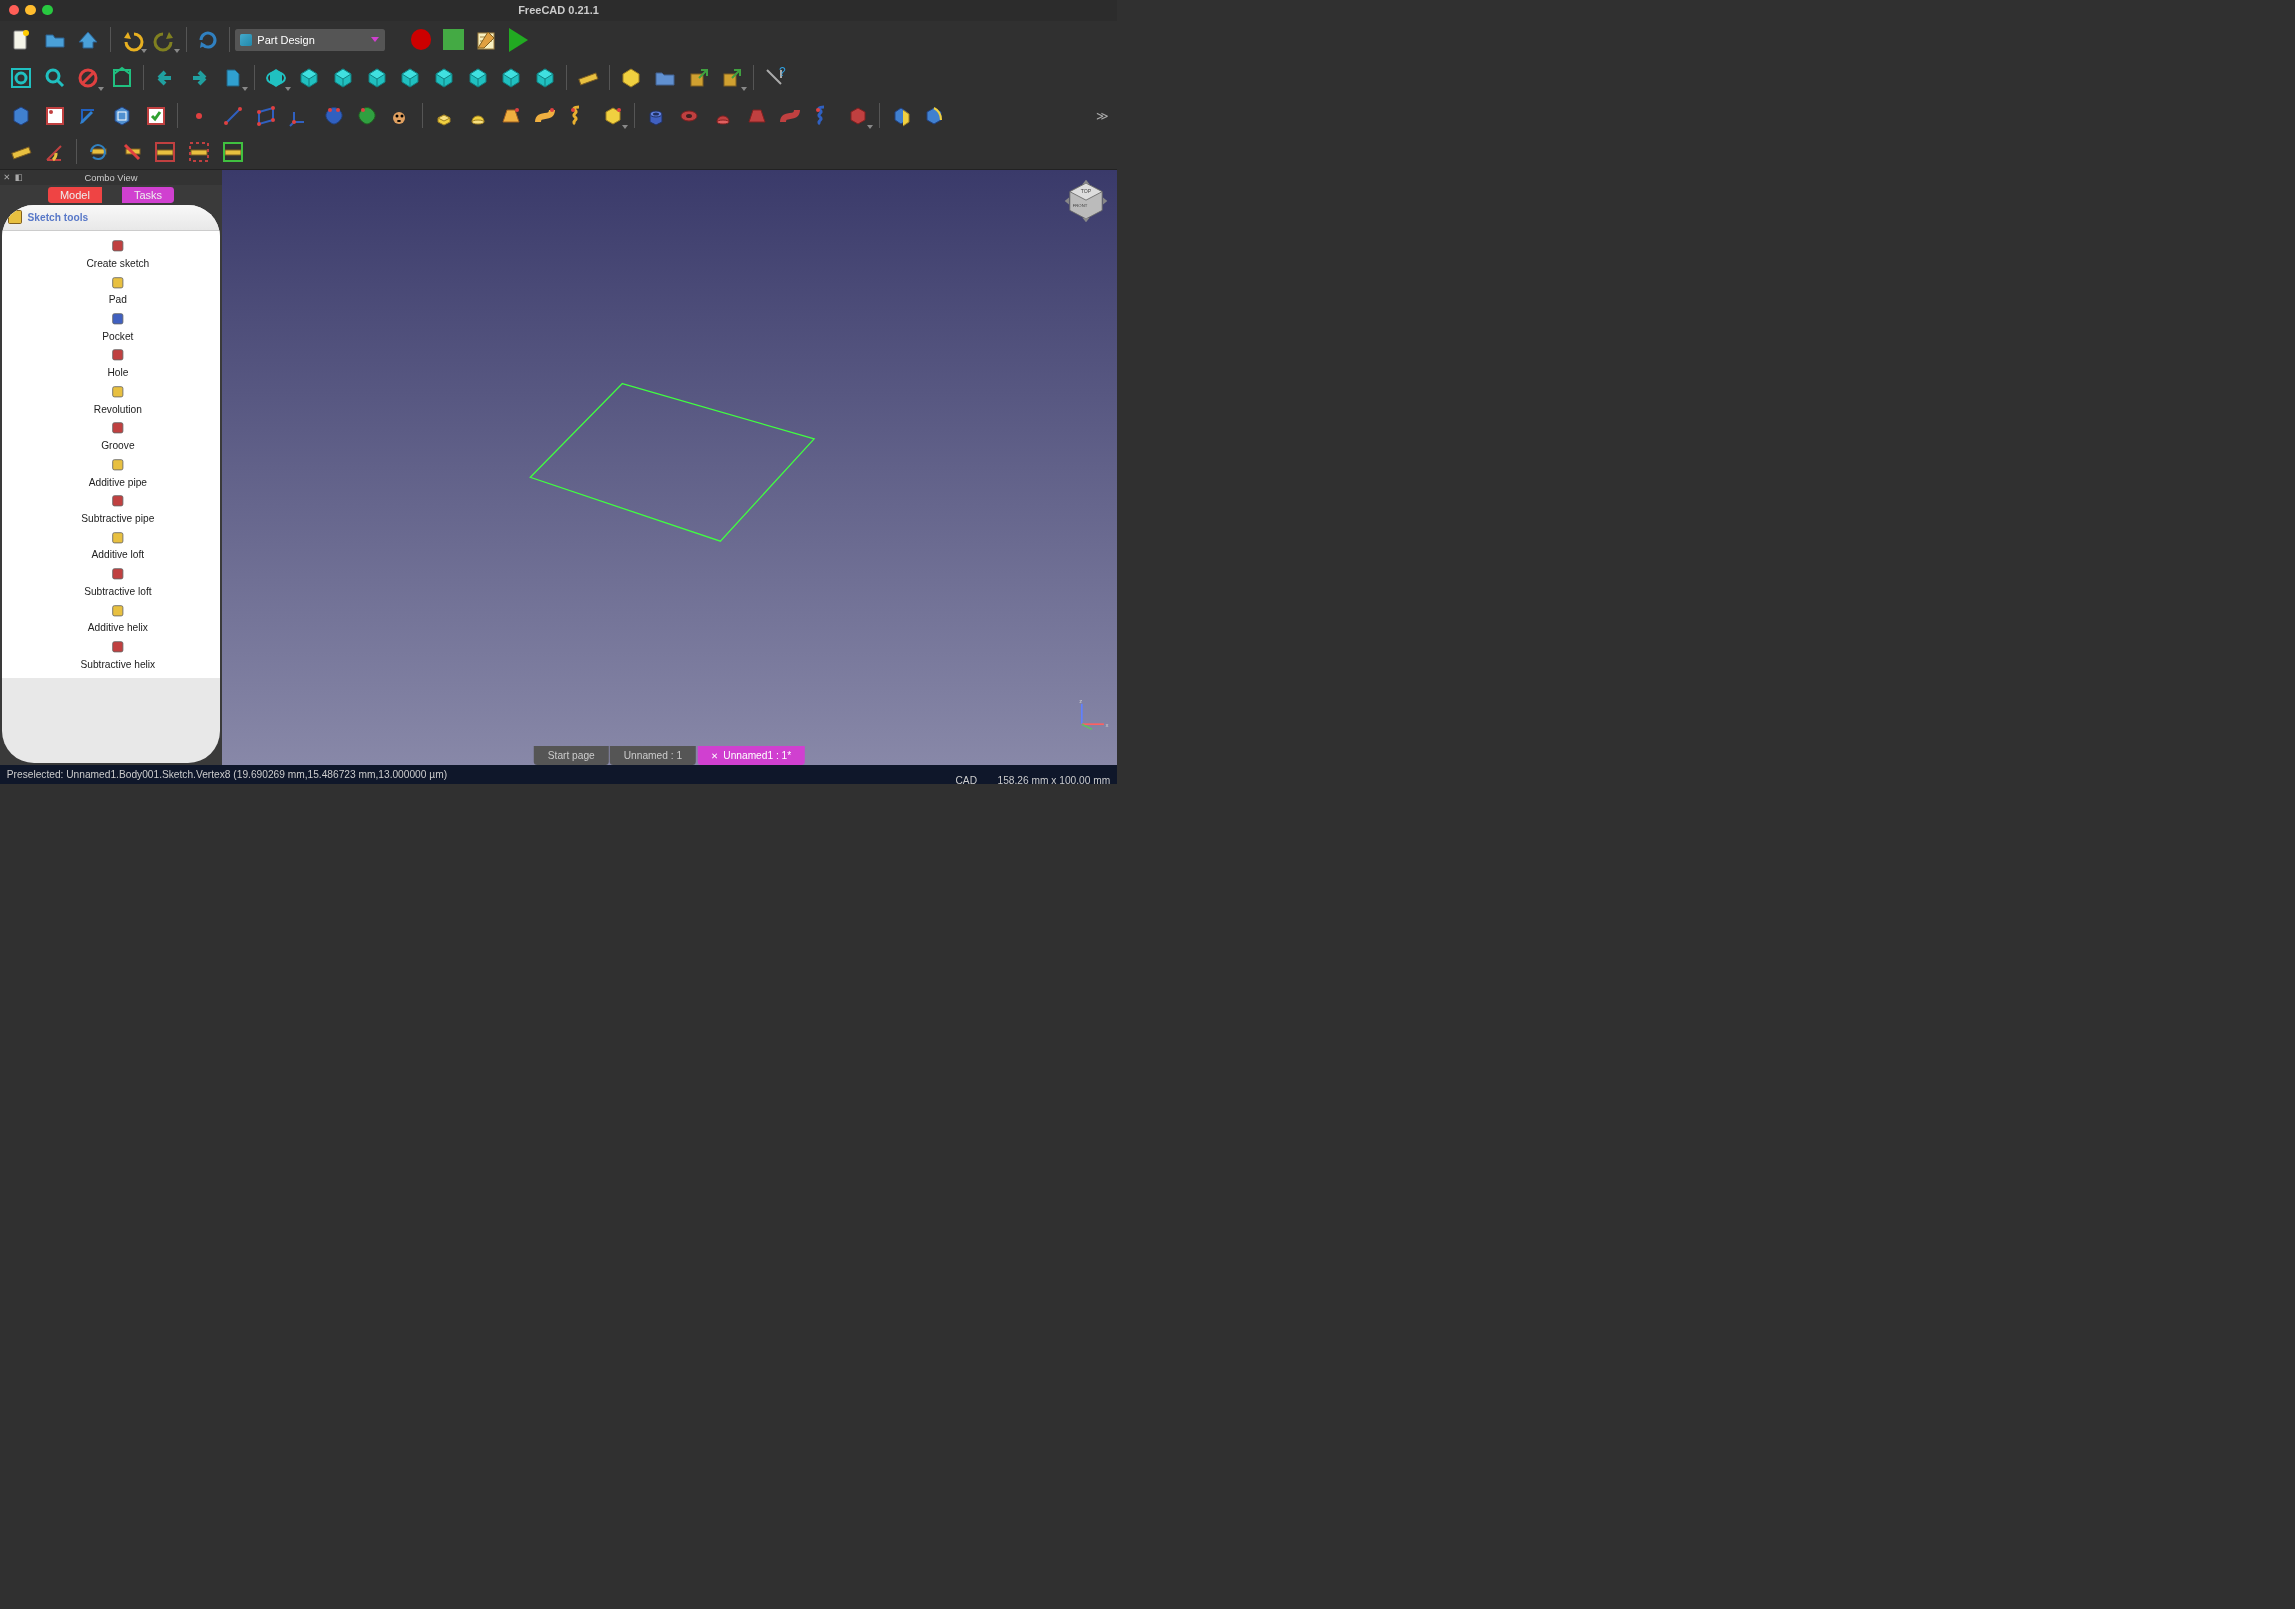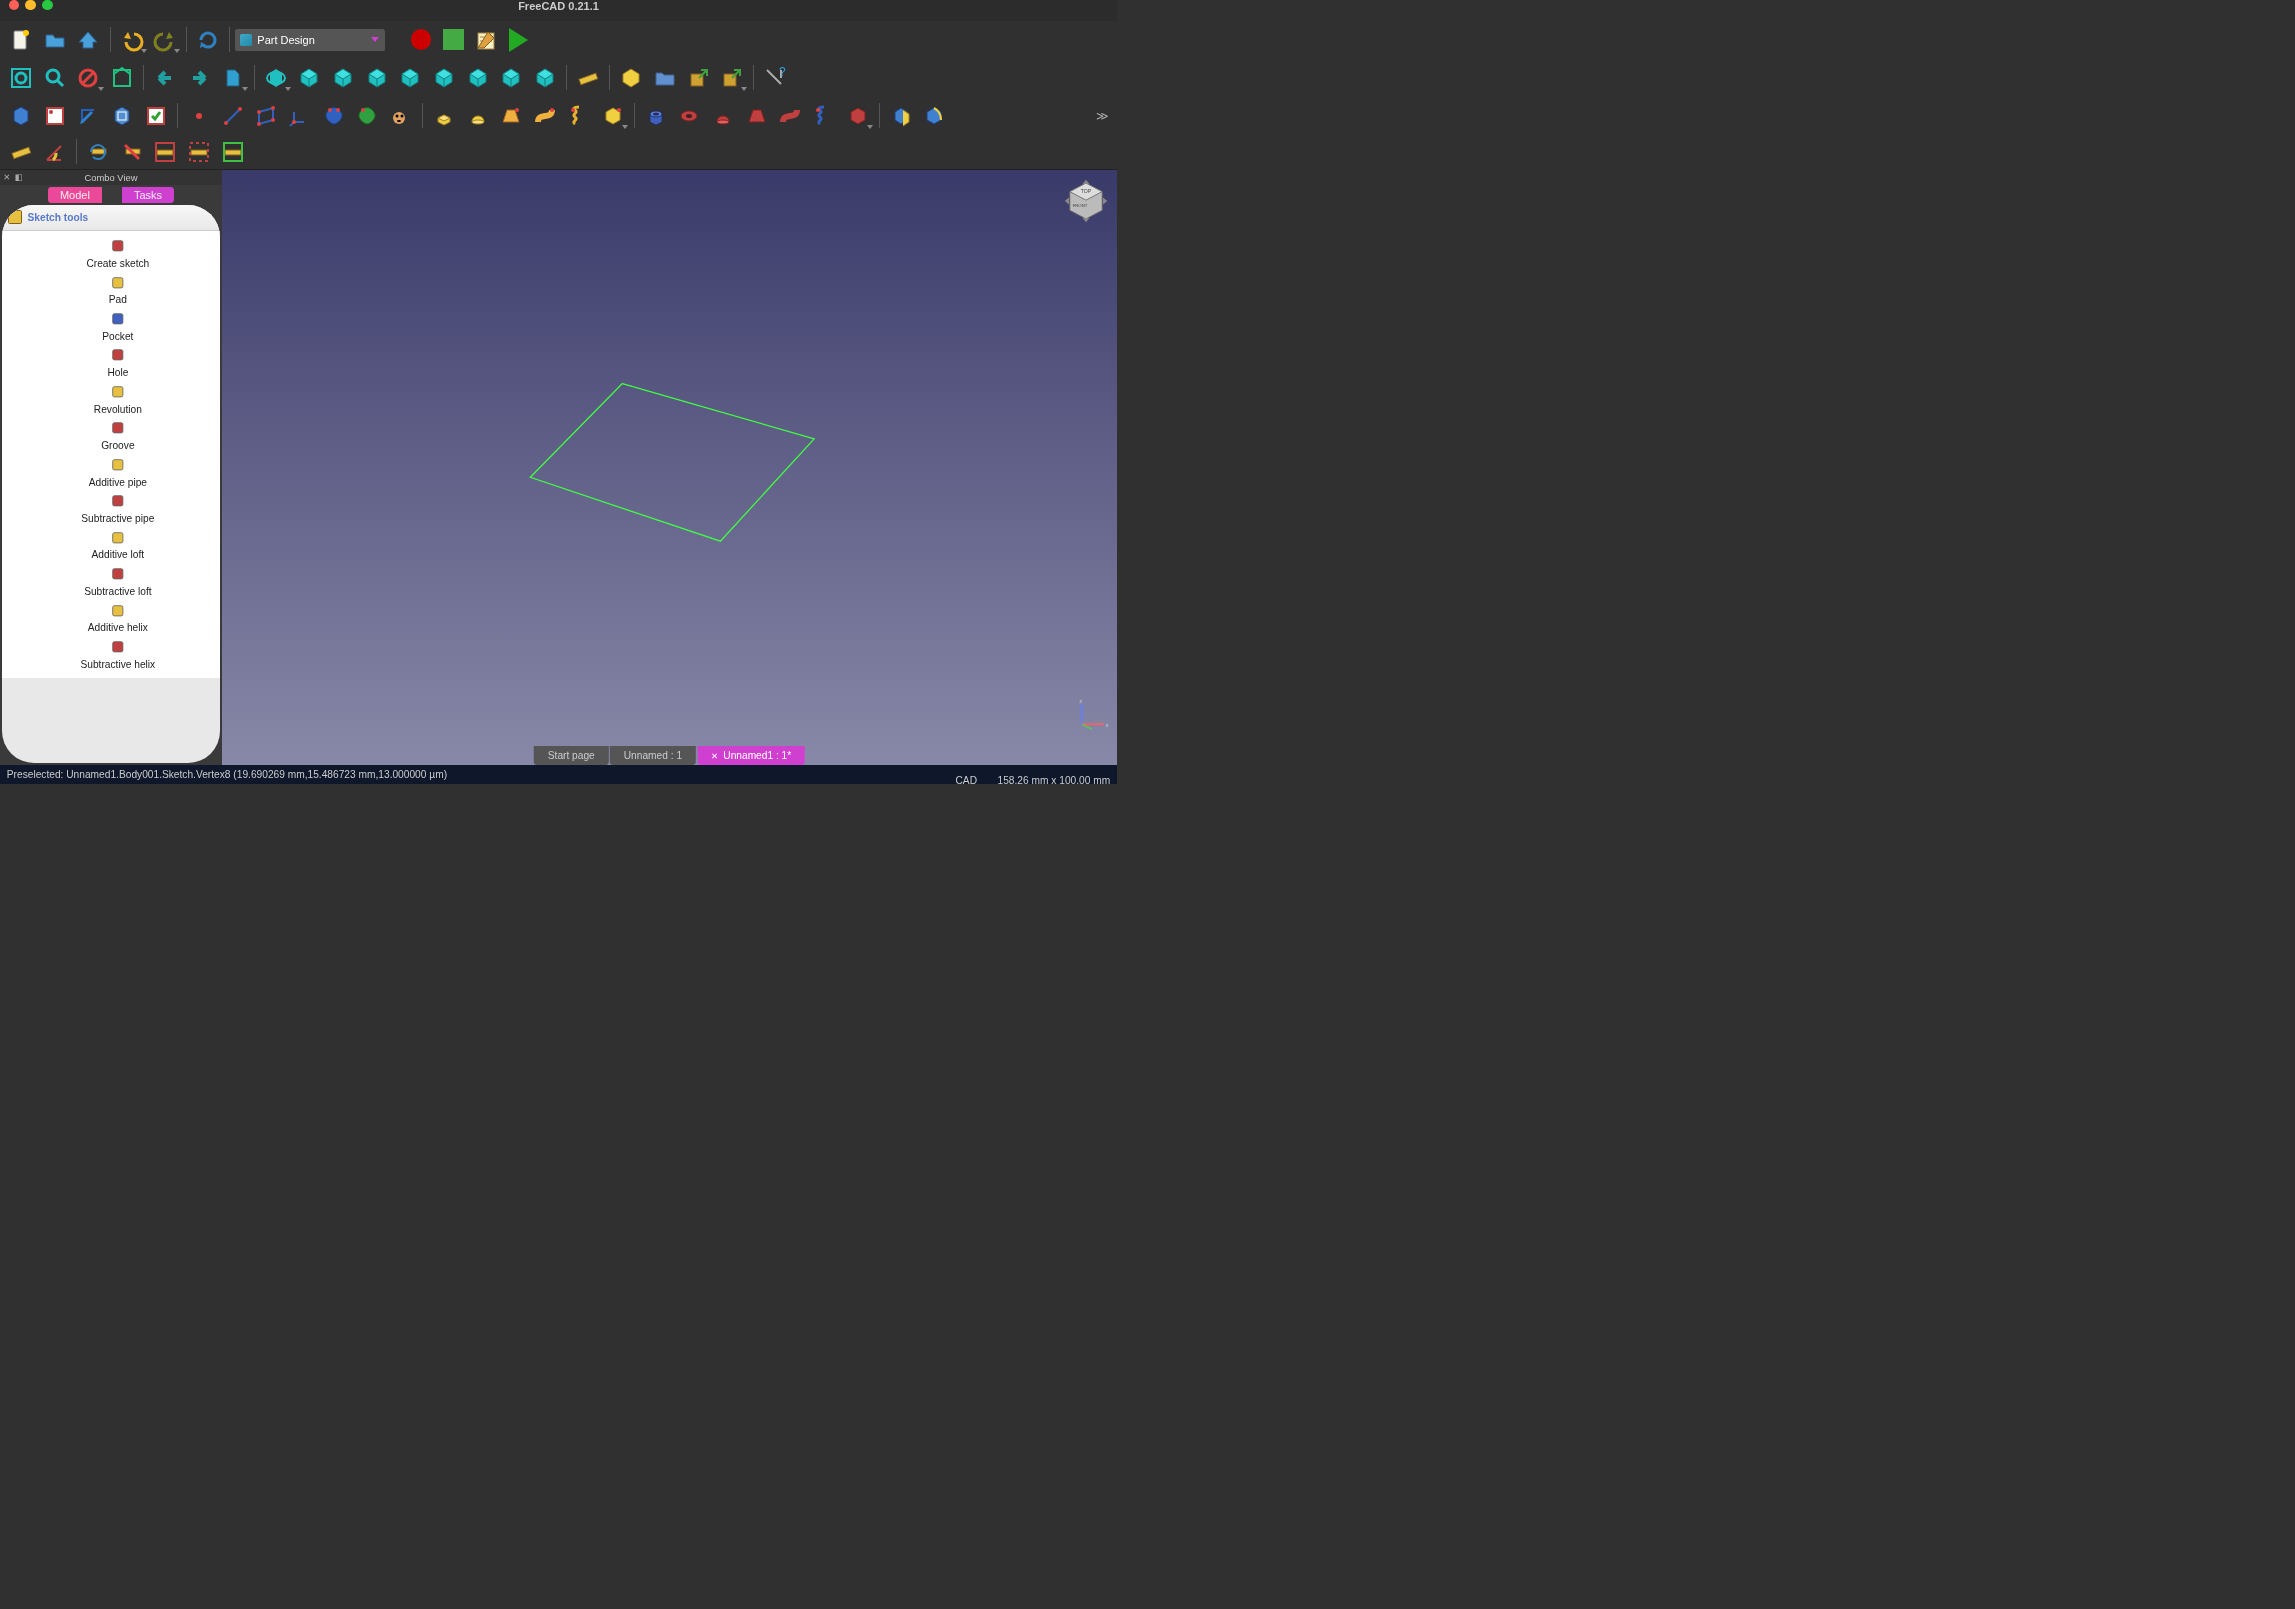--- a/index.html
+++ b/index.html
@@ -1,17 +1,17 @@
 <!DOCTYPE html>
 <html style="font-size:13.6px"><head>
 <meta charset="utf-8">
 <style>
 * { margin:0; padding:0; box-sizing:border-box; font-family:-apple-system,Helvetica,Arial,sans-serif; user-select:none; }
 body { width:1117px; height:784px; background:#303030; overflow:hidden; display:flex; flex-direction:column; }
-.title-bar { height:20.5px; background:#2c2c2c; display:flex; position:relative; }
+.title-bar { height:20.5px; background:#2c2c2c; display:flex; align-items:center; position:relative; }
 .window-controls { display:flex; gap:6.8px; padding-left:8.5px; }
 .window-btn { width:10.2px; height:10.2px; border-radius:50%; }
 .wb-close { background:#ff5f57; }
 .wb-min { background:#ffbd2e; }
 .wb-max { background:#28c940; }
 .title-text { position:absolute; left:50%; transform:translateX(-50%); color:#ccc; font-size:11px; font-weight:600; }
 .toolbar-area { background:#303030; border-bottom:0.9px solid #222; }
 .toolbar-row { display:flex; align-items:center; height:38px; padding:1.7px 5.1px; gap:1.7px; }
 .tb-btn { width:32px; height:32px; display:flex; align-items:center; justify-content:center; border-radius:2.6px; cursor:pointer; position:relative; }
 .tb-btn svg { width:24px; height:24px; }
@@ -23,21 +23,21 @@
 .macro-rec { width:20.5px; height:20.5px; background:#c00; border-radius:50%; margin:0 5.1px; }
 .macro-stop { width:20.5px; height:20.5px; background:#4a4; margin:0 5.1px; }
 .macro-play { width:0; height:0; border-top:12px solid transparent; border-bottom:12px solid transparent; border-left:19px solid #2a2; margin:0 5.1px; }
 .overflow-arrows { color:#aaa; font-size:12px; margin-left:auto; padding-right:5.1px; letter-spacing:-1.7px; cursor:pointer; }
 .content { flex:1; display:flex; overflow:hidden; }
 .combo-panel { width:222px; background:#3a3a3a; display:flex; flex-direction:column; }
 .combo-header { height:15.3px; background:#333; color:#ccc; font-size:9.4px; display:flex; align-items:center; justify-content:center; position:relative; }
 .combo-header-btns { position:absolute; left:1.7px; display:flex; gap:1.7px; }
 .combo-hb { width:10.2px; height:10.2px; color:#aaa; font-size:8.5px; cursor:pointer; display:flex; align-items:center; justify-content:center; }
 .combo-tabs { display:flex; justify-content:center; gap:0; background:#3a3a3a; padding:2.6px 0; }
-.combo-tab { padding:1.7px 12px; font-size:11px; color:#eee; background:#ec4899; cursor:pointer; }
+.combo-tab { padding:1.7px 12px; font-size:11px; color:#eee; background:#ef4444; cursor:pointer; }
 .combo-tab.left { border-radius:3.4px 0 0 3.4px; }
 .combo-tab.right { border-radius:0 3.4px 3.4px 0; }
 .combo-tab.active { background:#d040d0;margin-left:20px; }
 .task-body { flex:1; background:#e8e8e8; margin:0 1.7px 1.7px 1.7px; overflow:auto;border-radius:32px; }
 .task-section-hdr { background:linear-gradient(#f8f8f8,#e8e8e8); padding:5.1px 6.8px; font-size:10.2px; font-weight:600; color:#5878c8; display:flex; align-items:center; gap:5.1px; border-bottom:0.9px solid #ccc; }
 .task-section-hdr::before { content:''; width:12px; height:12px; background:#e8c040; border:0.9px solid #806020; border-radius:1.7px; }
 .task-list { padding:5.1px 3.4px; background:#fff; }
 .task-item { display:flex; align-items:center; gap:5.1px; padding:3.4px 6.8px 3.4px 20.5px; font-size:10.2px; color:#222; cursor:pointer;flex-direction:column; }
 .task-icon { width:13.6px; height:13.6px; flex-shrink:0; }
 .viewport { flex:1; position:relative; background:linear-gradient(180deg,#3a3a6a 0%,#8888a8 100%);text-align:center; }

